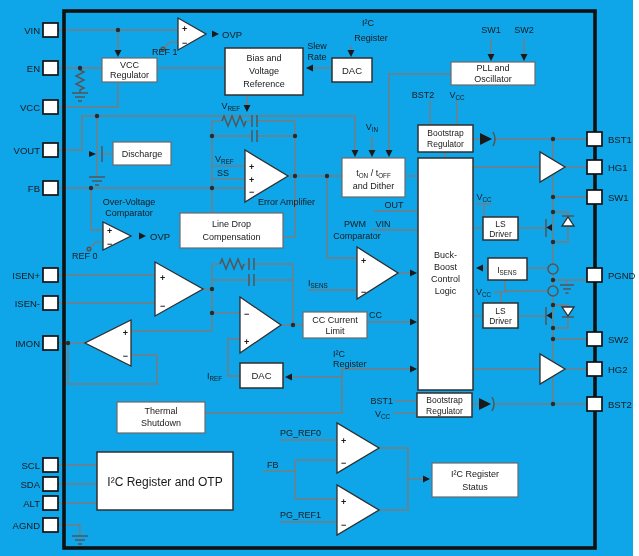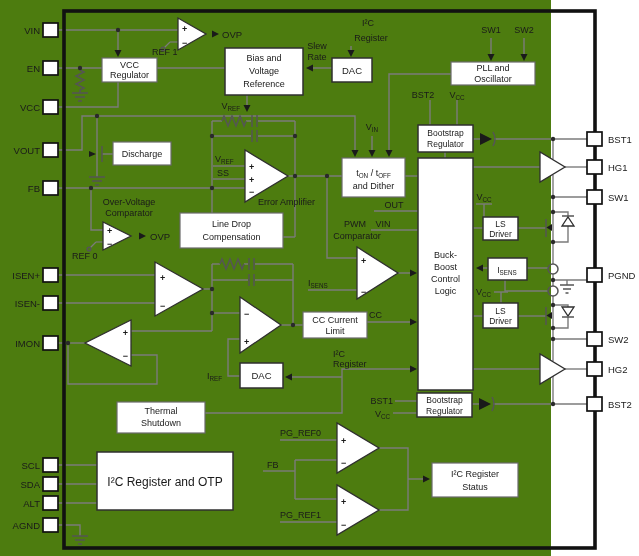--- a/index.html
+++ b/index.html
@@ -1,16 +1,16 @@
 <!DOCTYPE html>
 <html><head>
 <meta charset="utf-8">
 <style>
   html,body{margin:0;padding:0;background:#fff;}
-  #stage{position:relative;width:551px;height:556px;background:#4d7c0f;
+  #stage{position:relative;width:633px;height:556px;background:#0ea5e9;
          font-family:"Liberation Sans", sans-serif;}
   svg{position:absolute;left:0;top:0;}
   text{fill:#1a1a1a;font-family:"Liberation Sans", sans-serif;}
   .t9{font-size:9px;}
   .t10{font-size:9.5px;}
   .t8{font-size:8.5px;}
   .t12{font-size:12px;}
   .sub{font-size:6.3px;}
   .wire{stroke:#7b7b7b;stroke-width:1.4;fill:none;}
   .wire2{stroke:#7b7b7b;stroke-width:1.2;fill:none;}

